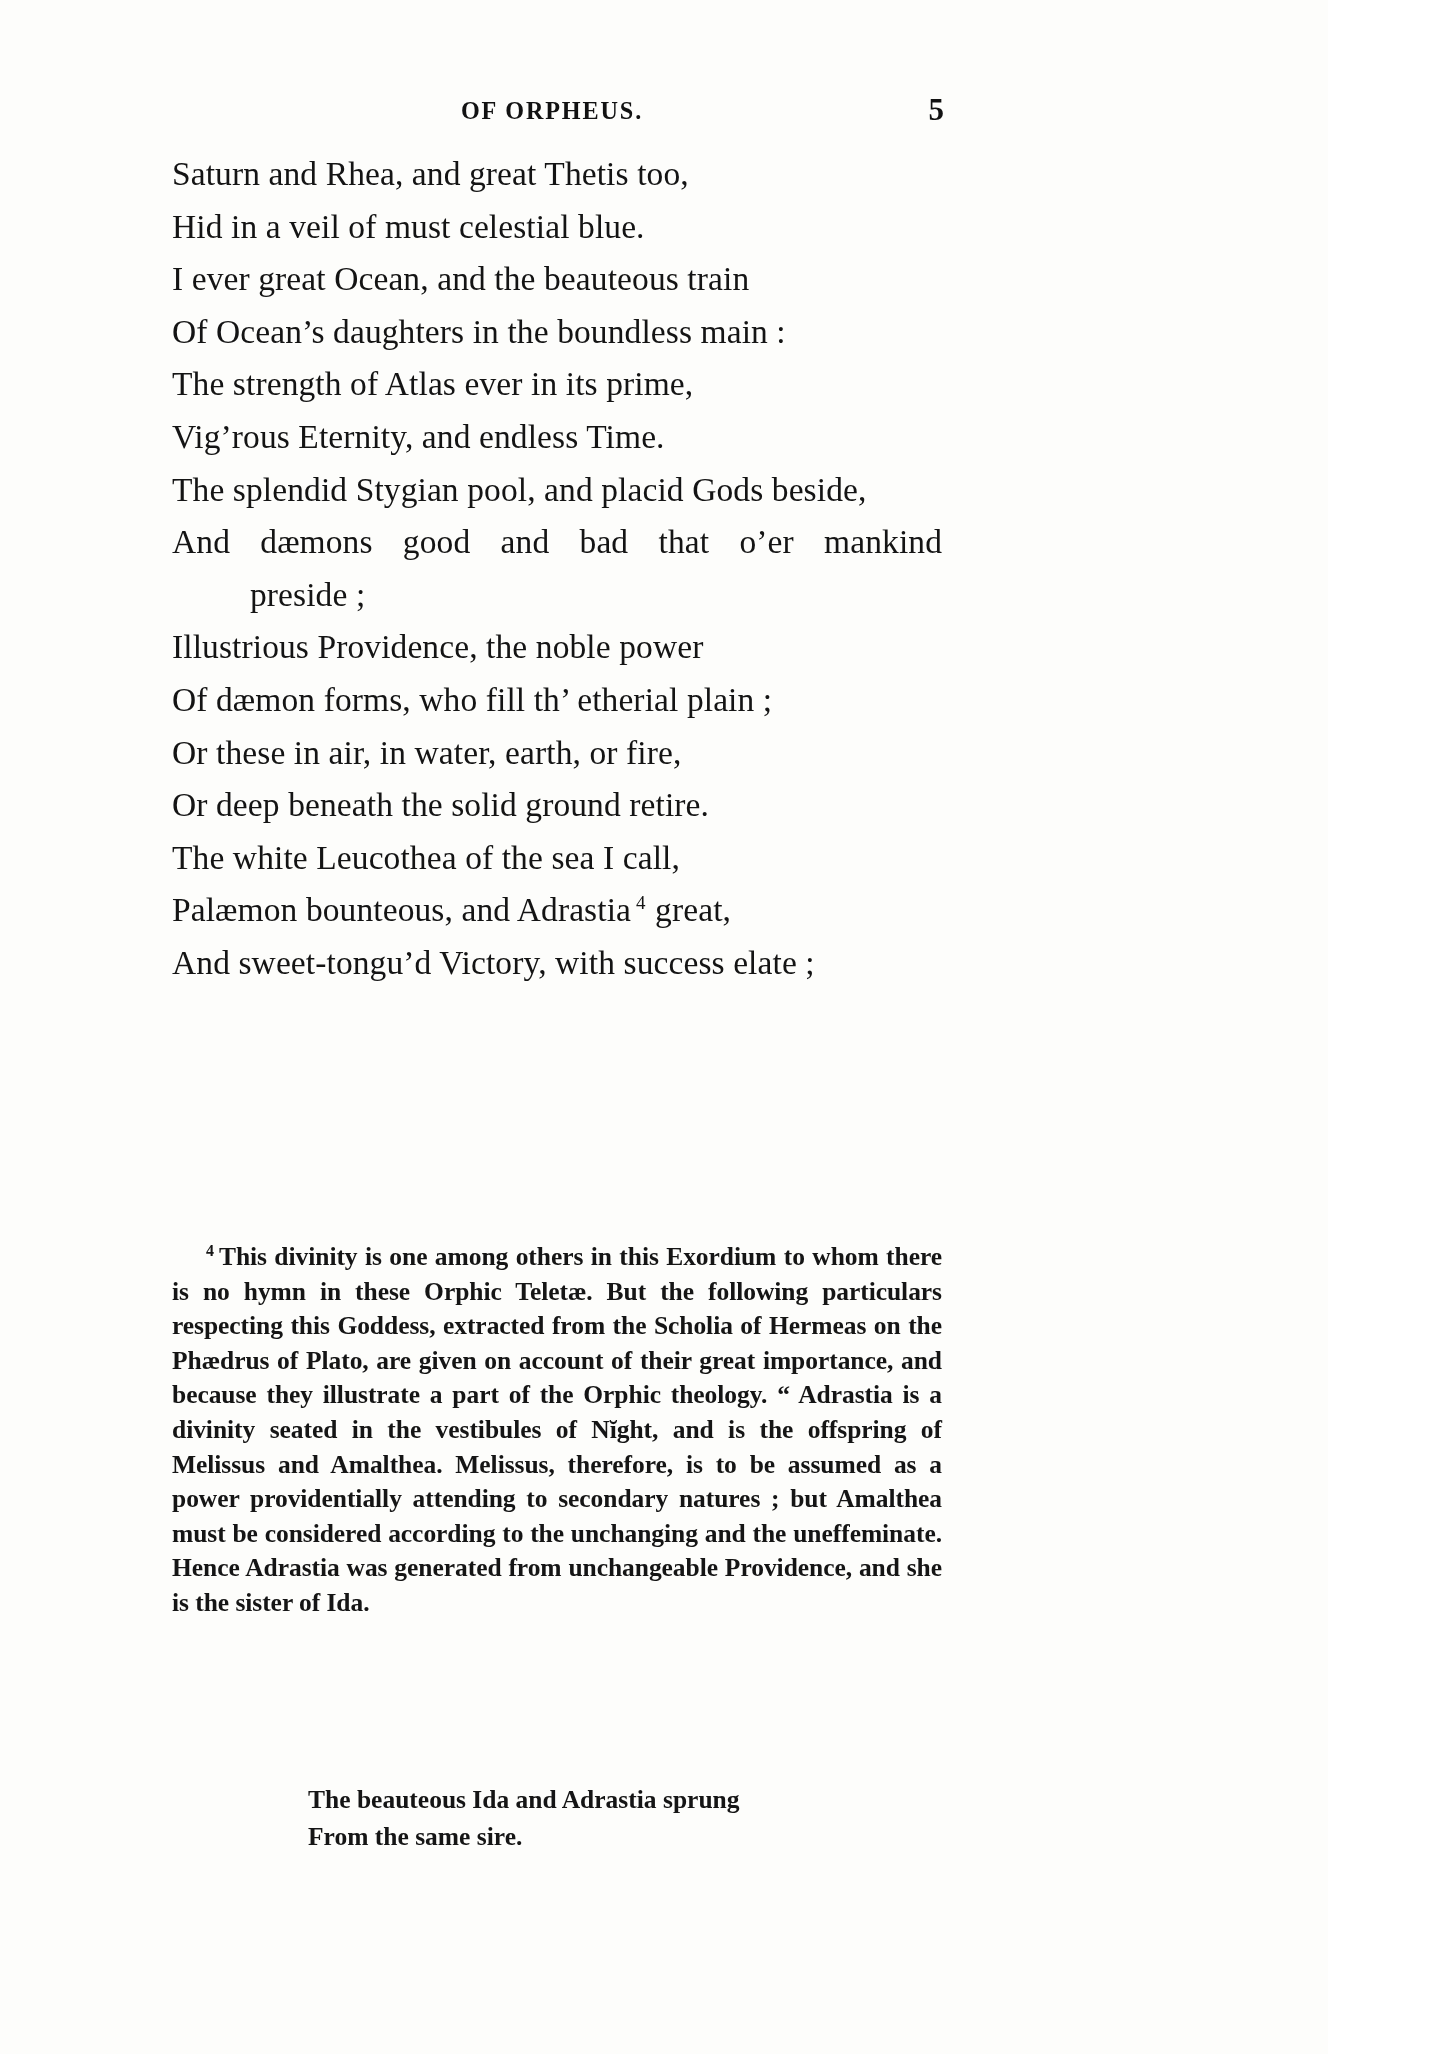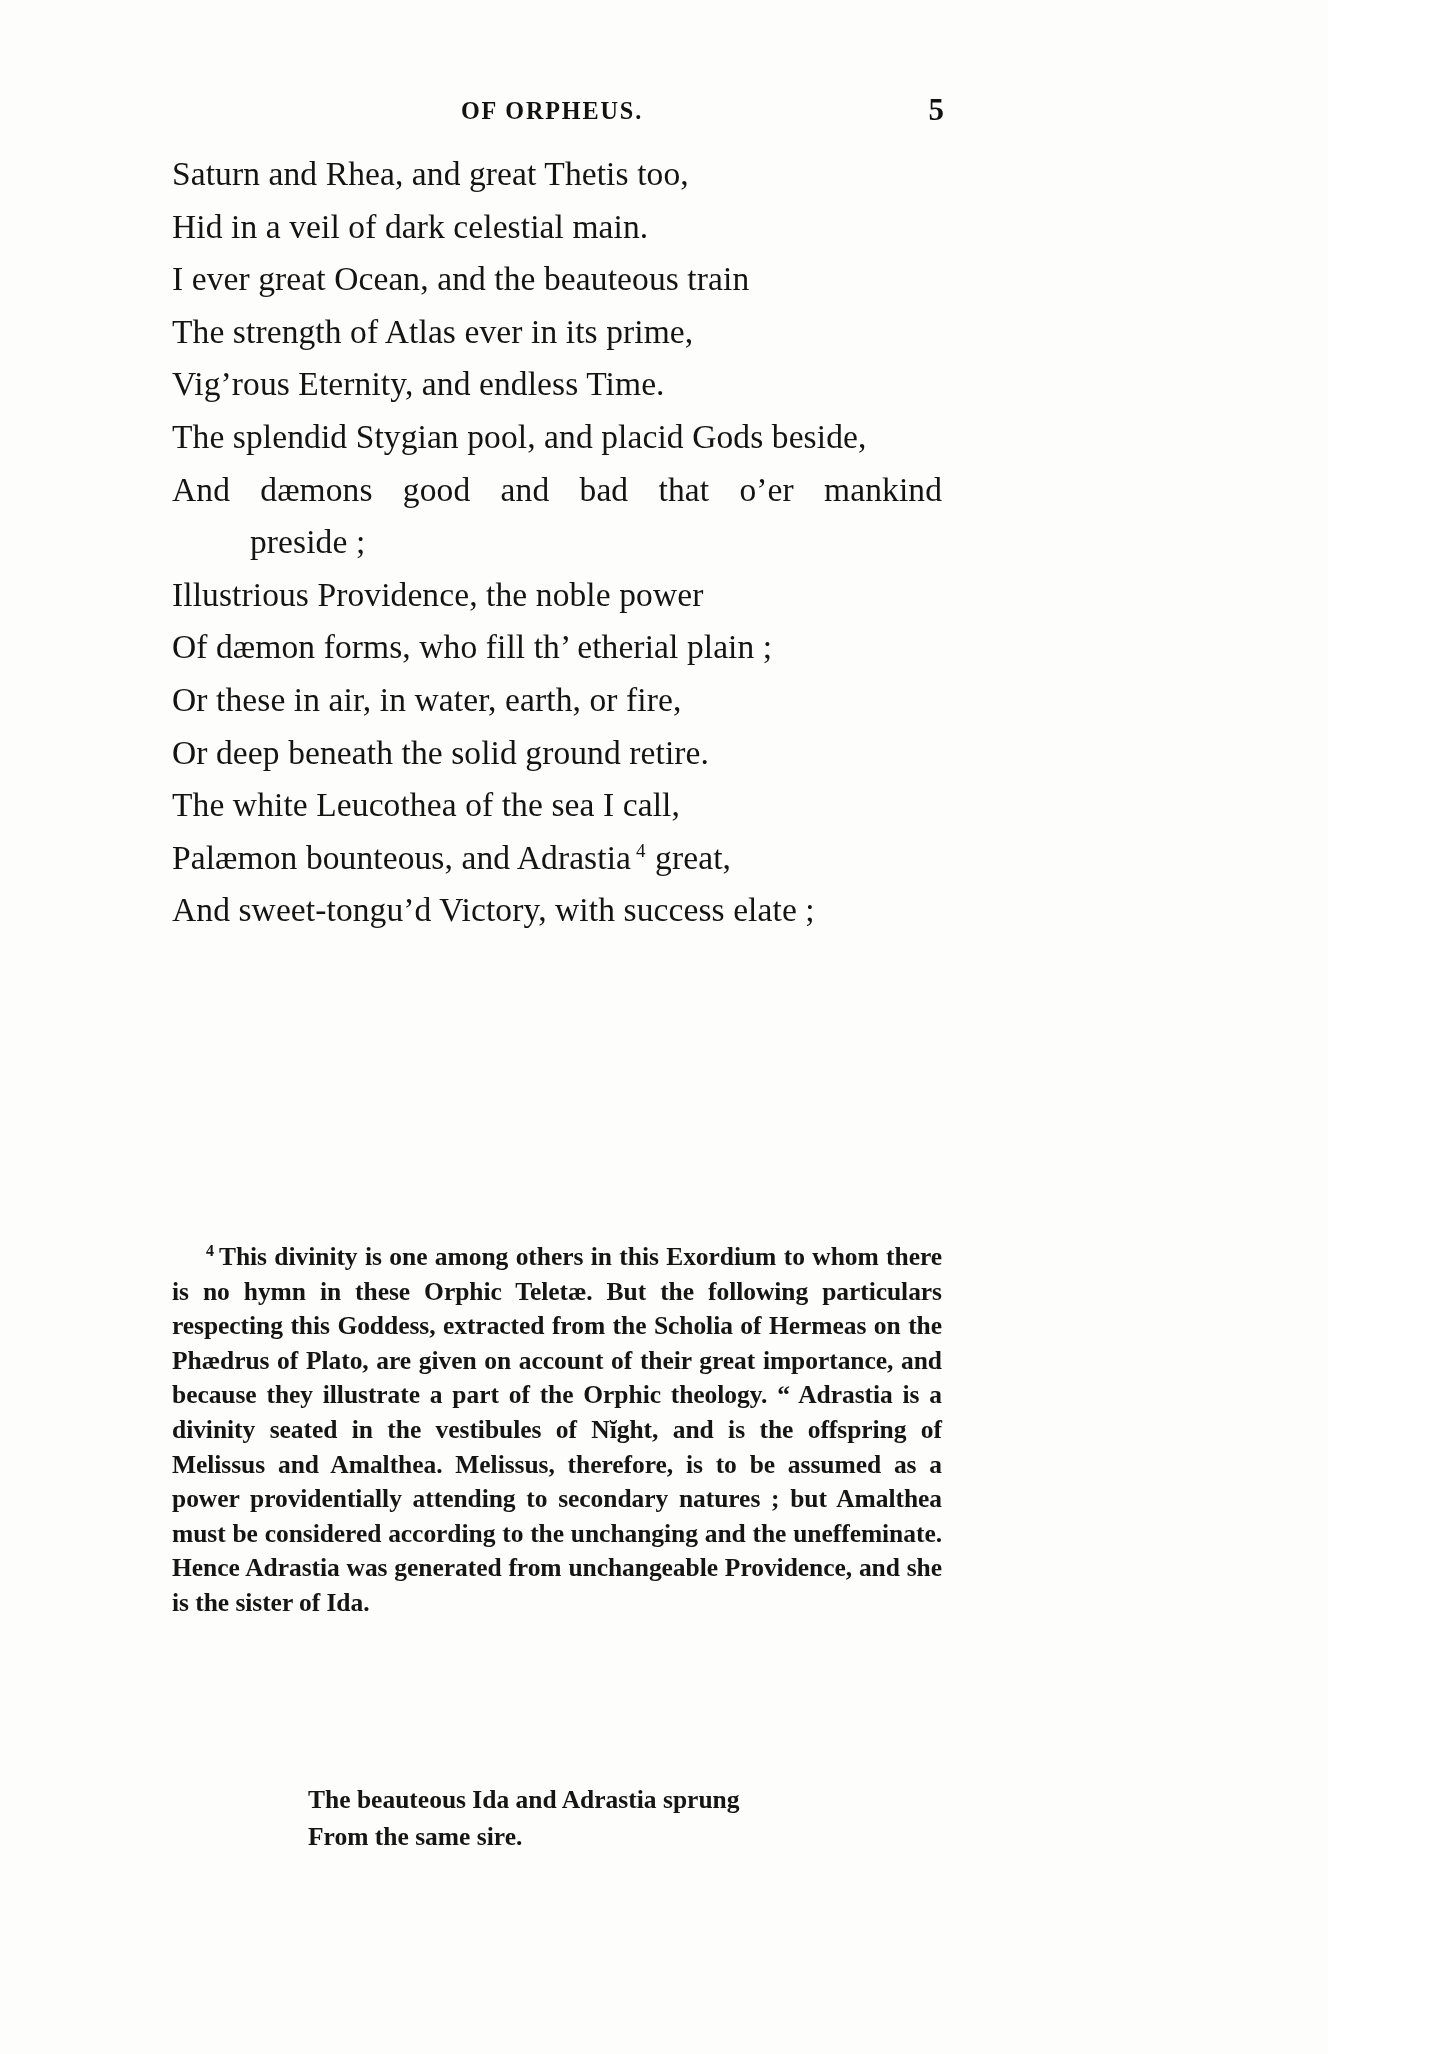--- a/index.html
+++ b/index.html
@@ -131,22 +131,23 @@
 
 <div class="page">
 
   <div class="running-head">
     <div class="running-head-title">OF ORPHEUS.</div>
     <div class="running-head-folio">5</div>
   </div>
 
   <div class="poem" id="poem-container">
       <div class="poem-line">Saturn and Rhea, and great Thetis too,</div>
-      <div class="poem-line">Hid in a veil of dark celestial main.</div>
+      <div class="poem-line">Hid in a veil of must celestial blue.</div>
       <div class="poem-line">I ever great Ocean, and the beauteous train</div>
+      <div class="poem-line">Of Ocean’s daughters in the boundless main :</div>
       <div class="poem-line">The strength of Atlas ever in its prime,</div>
       <div class="poem-line">Vig’rous Eternity, and endless Time.</div>
       <div class="poem-line">The splendid Stygian pool, and placid Gods beside,</div>
       <div class="poem-line justify">And dæmons good and bad that o’er mankind</div>
       <div class="poem-line indent">preside ;</div>
       <div class="poem-line">Illustrious Providence, the noble power</div>
       <div class="poem-line">Of dæmon forms, who fill th’ etherial plain ;</div>
       <div class="poem-line">Or these in air, in water, earth, or fire,</div>
       <div class="poem-line">Or deep beneath the solid ground retire.</div>
       <div class="poem-line">The white Leucothea of the sea I call,</div>

